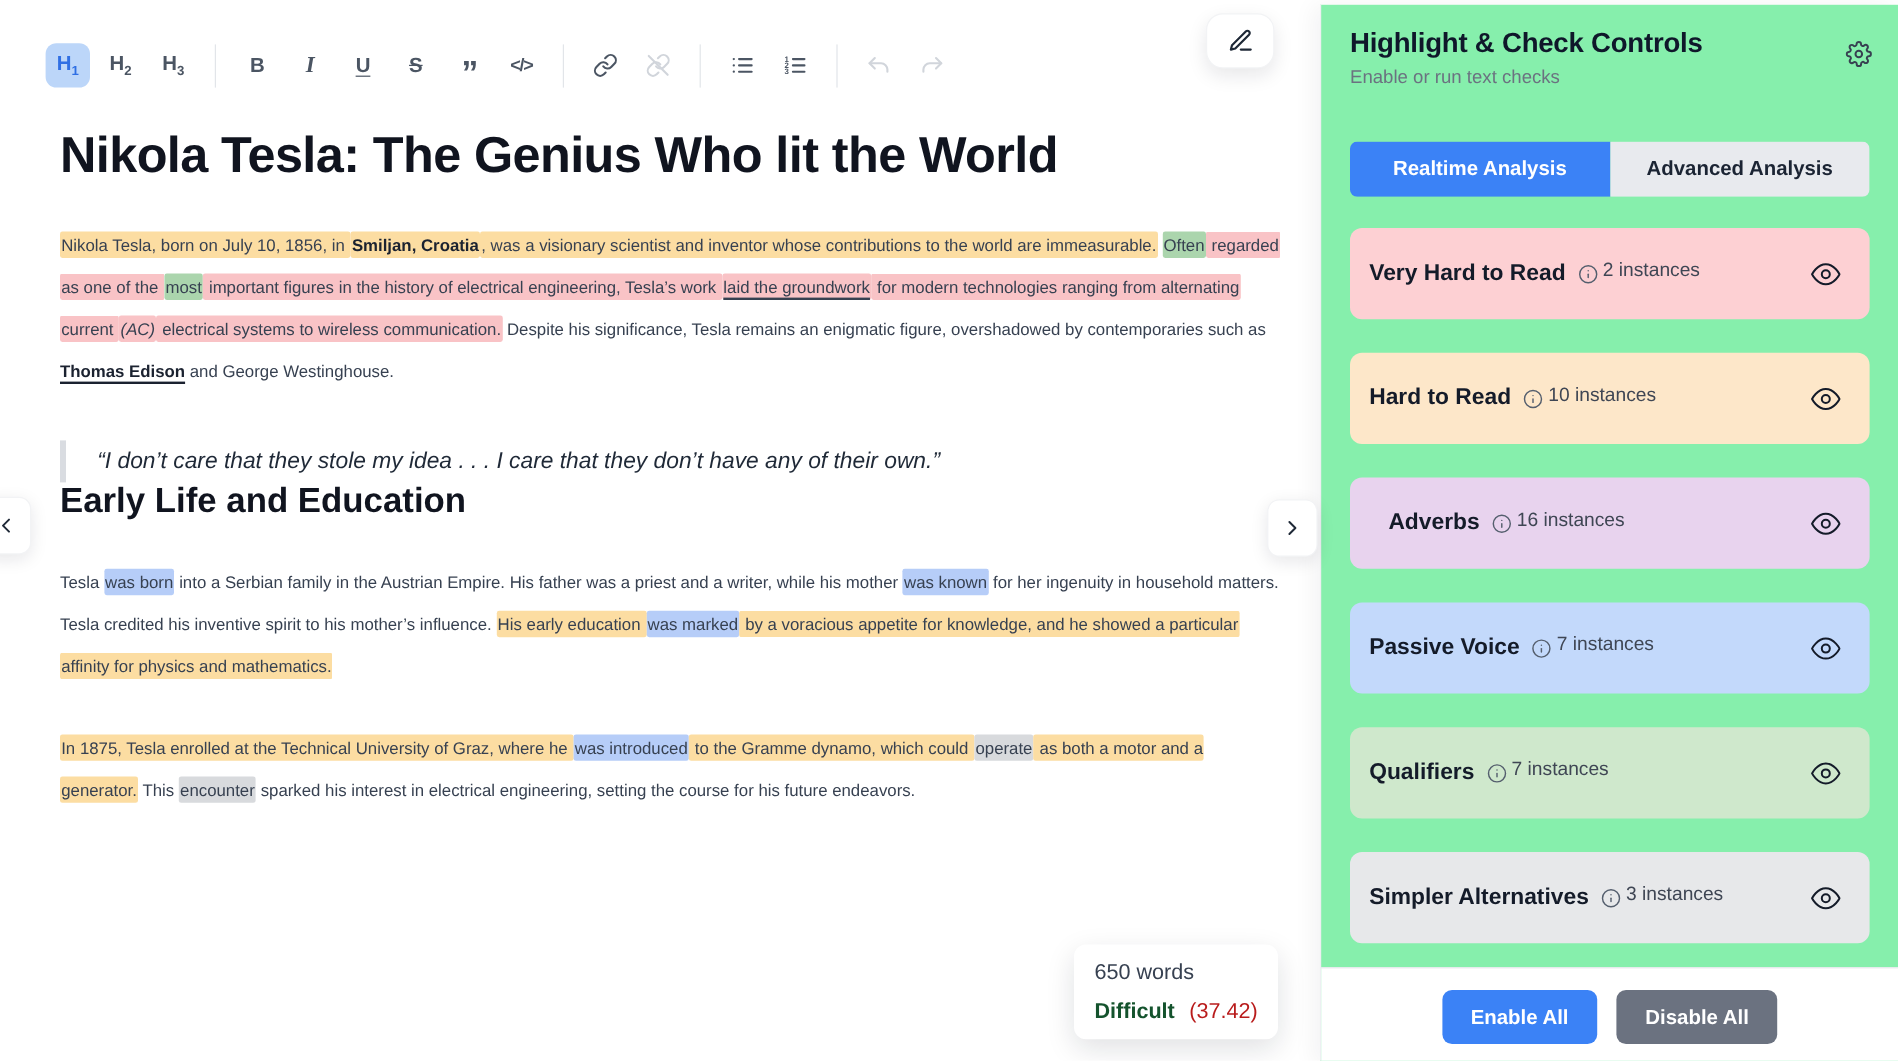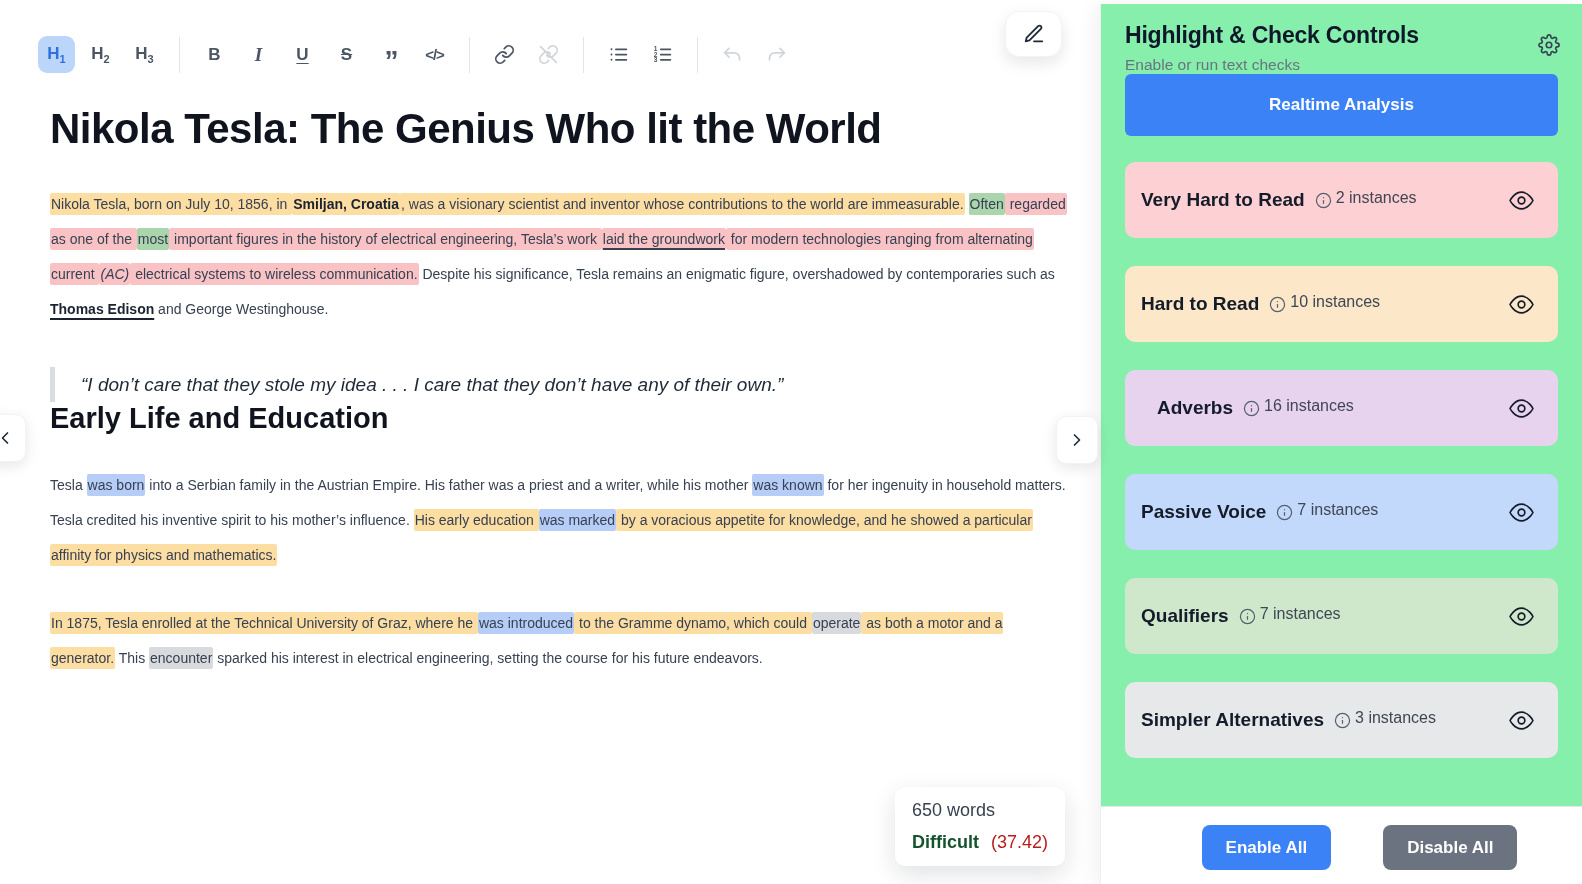--- a/index.html
+++ b/index.html
@@ -65,41 +65,41 @@
 
   
   .side-panel { position:absolute; left:1100px; top:4px; width:482px; height:884px; background:#86efac;
                 border-left:1px solid #edeff2; box-shadow:-6px 0 18px rgba(15,23,42,.05);
                 padding:18px 24px 0 24px; }
   .panel-title { font-size:23px; font-weight:700; color:#0f172a; letter-spacing:-0.2px; }
   .panel-sub { margin-top:7px; font-size:15.5px; color:#6b7280; }
   .gear-btn { position:absolute; top:30px; right:22px; background:none; border:none; color:#374151; cursor:pointer; }
   .gear-btn svg { width:22px; height:22px; stroke-width:1.8; }
 
-  .tabs { display:flex; height:62px; border-radius:6px; overflow:hidden; }
+  .tabs { display:flex; margin-top:44px; height:46px; border-radius:6px; overflow:hidden; }
   .tab { flex:1; display:flex; align-items:center; justify-content:center; border:none; cursor:pointer;
          font-family:inherit; font-size:17px; font-weight:600; background:#e8eaee; color:#1b2433; }
   .tab.active { background:var(--accent); color:#fff; }
 
   .checks { margin-top:26px; display:flex; flex-direction:column; gap:28px; }
   .check-card { height:76px; border-radius:10px; padding:0 24px 0 16px; display:flex;
                 align-items:center; justify-content:space-between; }
   .check-left { display:flex; gap:4px; }
   .check-title-row { display:flex; align-items:center; gap:10px; }
   .check-title { font-size:19px; font-weight:600; color:#141b29; }
   .info-wrap { display:flex; color:#555f6e; }
   .info-wrap svg { width:17px; height:17px; stroke-width:1.7; }
   .check-count { font-size:16px; color:#3f4654; }
   .eye-btn { background:none; border:none; color:#141b29; cursor:pointer; display:flex; }
   .eye-btn svg { width:25px; height:25px; stroke-width:1.6; }
 
   .panel-footer { position:absolute; left:0; right:0; bottom:0; height:82px; background:#fff;
                   border-top:1px solid #e5e7eb; display:flex; align-items:center; justify-content:center; gap:16px; }
   .btn { height:45px; padding:0 24px; border:none; border-radius:8px; font-family:inherit;
-         font-size:17px; font-weight:600; color:#fff; cursor:pointer;margin-left:36px; }
+         font-size:17px; font-weight:600; color:#fff; cursor:pointer; }
   .btn-enable { background:var(--accent); }
   .btn-disable { background:#6b7280; }
 </style>
 </head>
 <body>
 
 <div class="editor-pane">
 
   <div class="toolbar">
       <button class="tb-btn tb-h1 active">
@@ -221,20 +221,21 @@
 <div class="side-panel">
   <div class="panel-title">Highlight &amp; Check Controls</div>
   <div class="panel-sub">Enable or run text checks</div>
   <button class="gear-btn"><svg viewBox="0 0 24 24" fill="none" stroke="currentColor" stroke-width="2" stroke-linecap="round" stroke-linejoin="round">
         <circle cx="12" cy="12" r="3"></circle>
         <path d="M19.4 15a1.65 1.65 0 0 0 .33 1.82l.06.06a2 2 0 0 1 0 2.83 2 2 0 0 1-2.83 0l-.06-.06a1.65 1.65 0 0 0-1.82-.33 1.65 1.65 0 0 0-1 1.51V21a2 2 0 0 1-2 2 2 2 0 0 1-2-2v-.09A1.65 1.65 0 0 0 9 19.4a1.65 1.65 0 0 0-1.82.33l-.06.06a2 2 0 0 1-2.83 0 2 2 0 0 1 0-2.83l.06-.06a1.65 1.65 0 0 0 .33-1.82 1.65 1.65 0 0 0-1.51-1H3a2 2 0 0 1-2-2 2 2 0 0 1 2-2h.09A1.65 1.65 0 0 0 4.6 9a1.65 1.65 0 0 0-.33-1.82l-.06-.06a2 2 0 0 1 0-2.83 2 2 0 0 1 2.83 0l.06.06a1.65 1.65 0 0 0 1.82.33H9a1.65 1.65 0 0 0 1-1.51V3a2 2 0 0 1 2-2 2 2 0 0 1 2 2v.09a1.65 1.65 0 0 0 1 1.51 1.65 1.65 0 0 0 1.82-.33l.06-.06a2 2 0 0 1 2.83 0 2 2 0 0 1 0 2.83l-.06.06a1.65 1.65 0 0 0-.33 1.82V9a1.65 1.65 0 0 0 1.51 1H21a2 2 0 0 1 2 2 2 2 0 0 1-2 2h-.09a1.65 1.65 0 0 0-1.51 1z"></path>
       </svg></button>
 
   <div class="tabs">
       <button class="tab active">Realtime Analysis</button>
+      <button class="tab">Advanced Analysis</button>
     </div>
 
   <div class="checks">
       <div class="check-card" style="background: rgb(253, 208, 211);">
         <div class="check-left">
           <div class="check-title-row">
             <span class="check-title">Very Hard to Read</span>
             <span class="info-wrap">
               <svg viewBox="0 0 24 24" fill="none" stroke="currentColor" stroke-width="2" stroke-linecap="round" stroke-linejoin="round">
                 <circle cx="12" cy="12" r="10"></circle>

